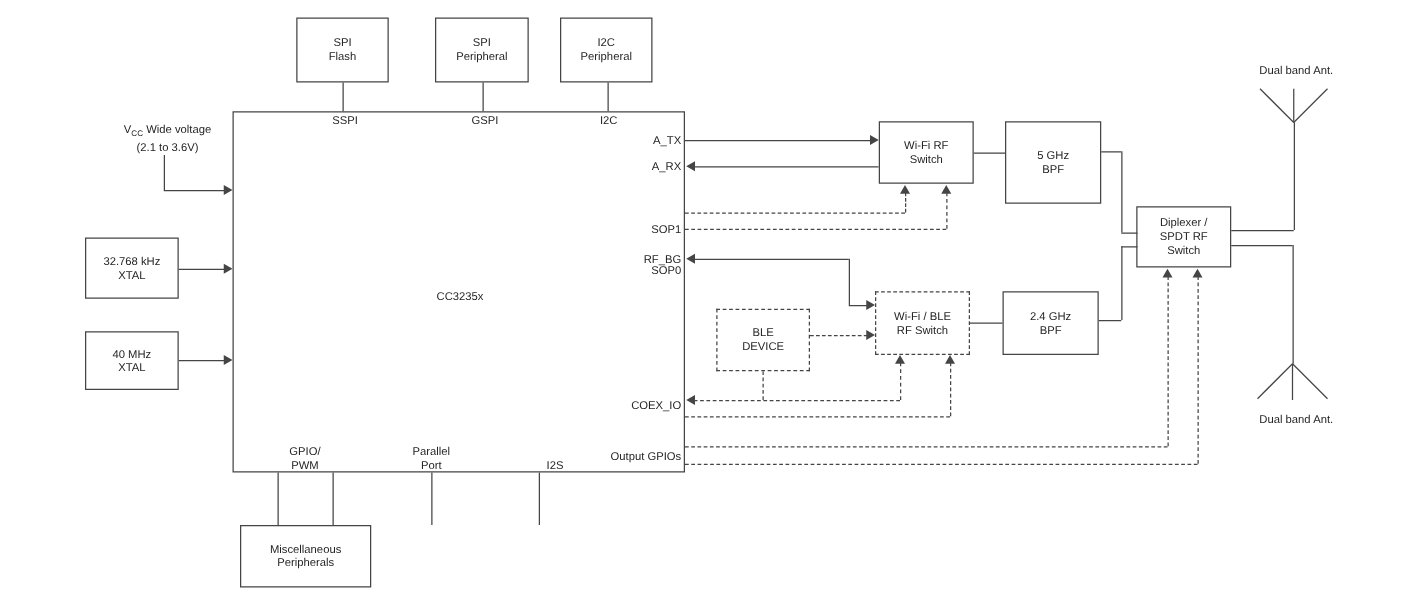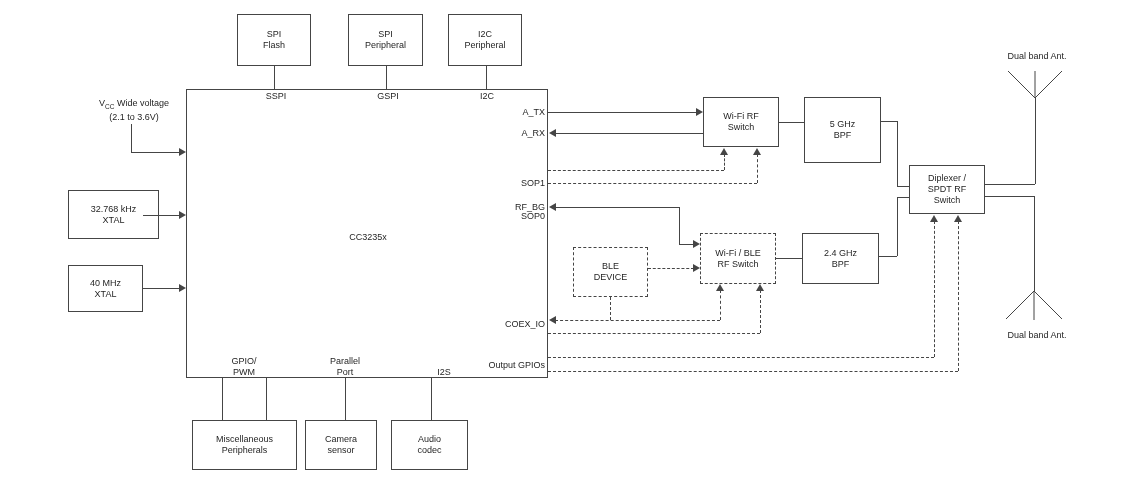--- a/index.html
+++ b/index.html
@@ -53,21 +53,21 @@
   <div class="lbl c" style="left:467px;top:91px;width:40px;">I2C</div>
 
   <div class="lbl c" style="left:88px;top:98px;width:92px;">
     <span>V</span><sub class="vcc">CC</sub><span> Wide voltage</span><br>
     <span>(2.1 to 3.6V)</span>
   </div>
   <div class="vline" style="left:131px;top:124px;height:28px;"></div>
   <div class="hline" style="left:131px;top:152px;width:49px;"></div>
   <div class="ar right" style="left:179px;top:148px;"></div>
 
-  <div class="box" style="left:68px;top:190px;width:91px;height:49px;">
+  <div class="box" style="left:68px;top:190px;width:75px;height:49px;">
     <span>32.768 kHz</span>
     <span>XTAL</span>
   </div>
   <div class="hline" style="left:143px;top:215px;width:37px;"></div>
   <div class="ar right" style="left:179px;top:211px;"></div>
 
   <div class="box" style="left:68px;top:265px;width:75px;height:47px;">
     <span>40 MHz</span>
     <span>XTAL</span>
   </div>
@@ -184,22 +184,14 @@
 
   <div class="vline" style="left:222px;top:378px;height:42px;"></div>
   <div class="vline" style="left:266px;top:378px;height:42px;"></div>
   <div class="vline" style="left:345px;top:378px;height:42px;"></div>
   <div class="vline" style="left:431px;top:378px;height:42px;"></div>
 
   <div class="box" style="left:192px;top:420px;width:105px;height:50px;">
     <span>Miscellaneous</span>
     <span>Peripherals</span>
   </div>
-  <div class="box" style="left:305px;top:420px;width:72px;height:50px;">
-    <span>Camera</span>
-    <span>sensor</span>
-  </div>
-  <div class="box" style="left:391px;top:420px;width:77px;height:50px;">
-    <span>Audio</span>
-    <span>codec</span>
-  </div>
 
 </div>
 
 </body></html>

